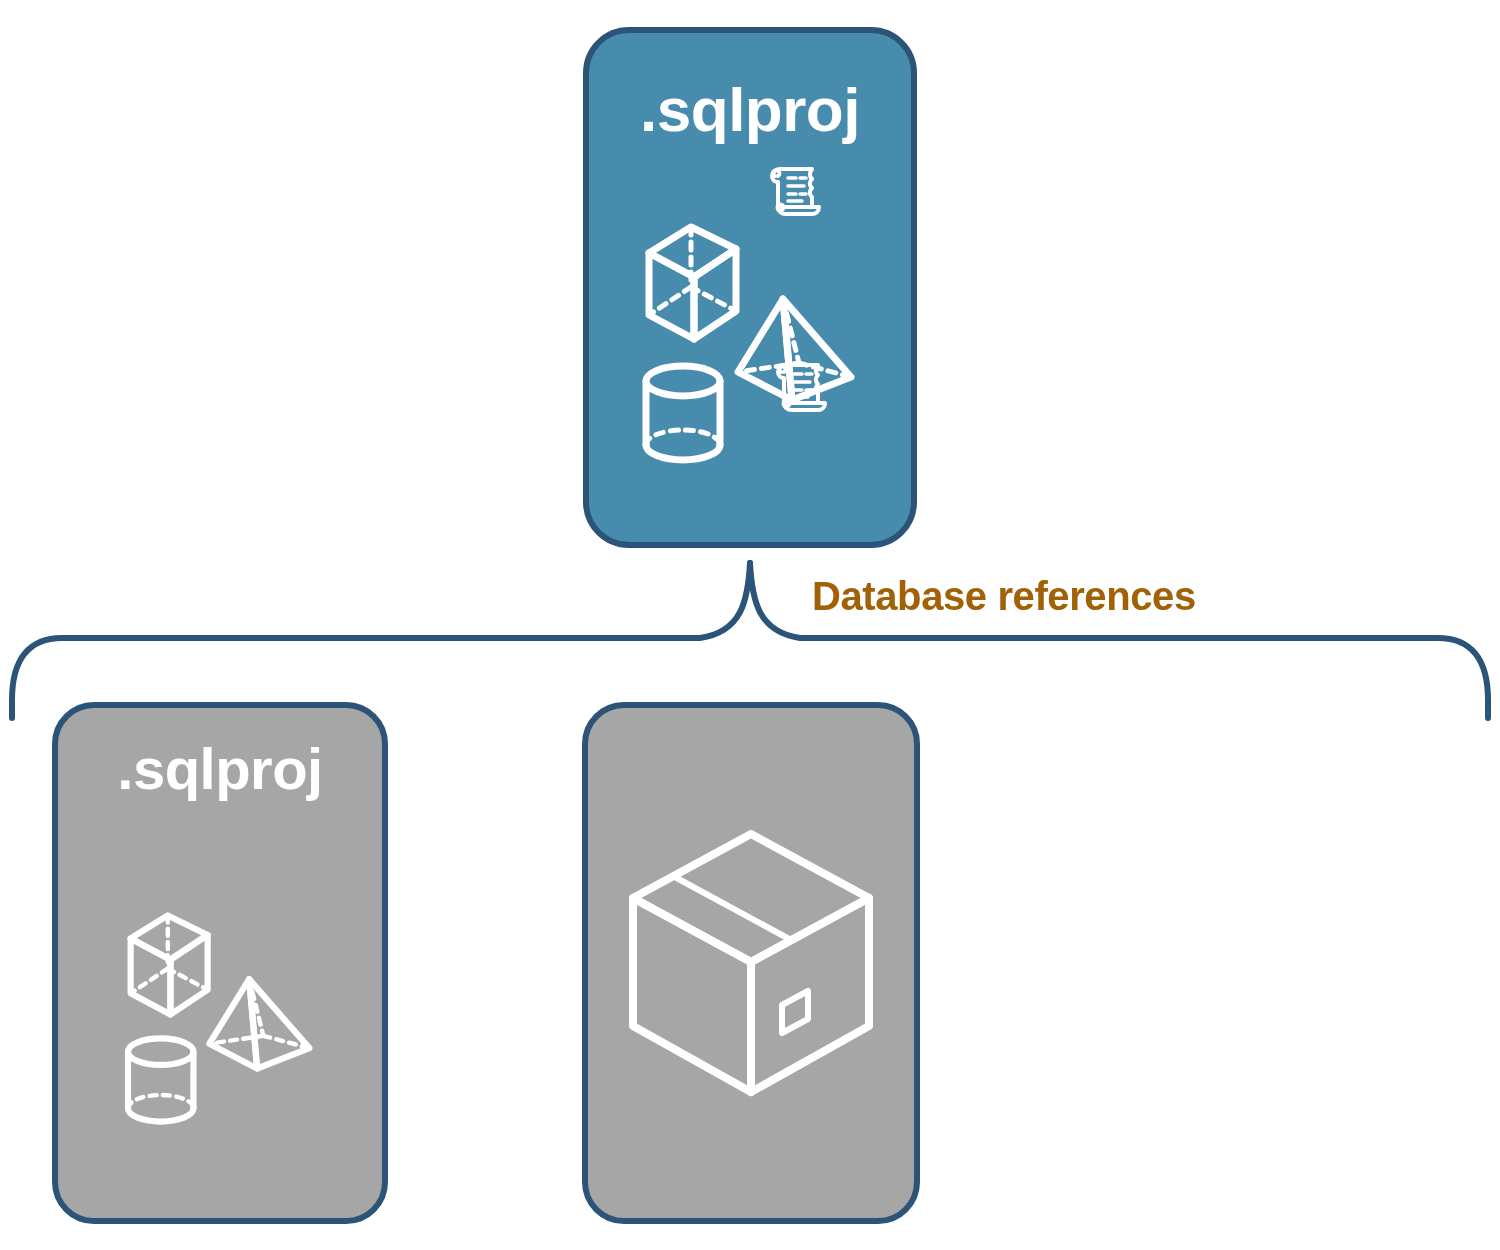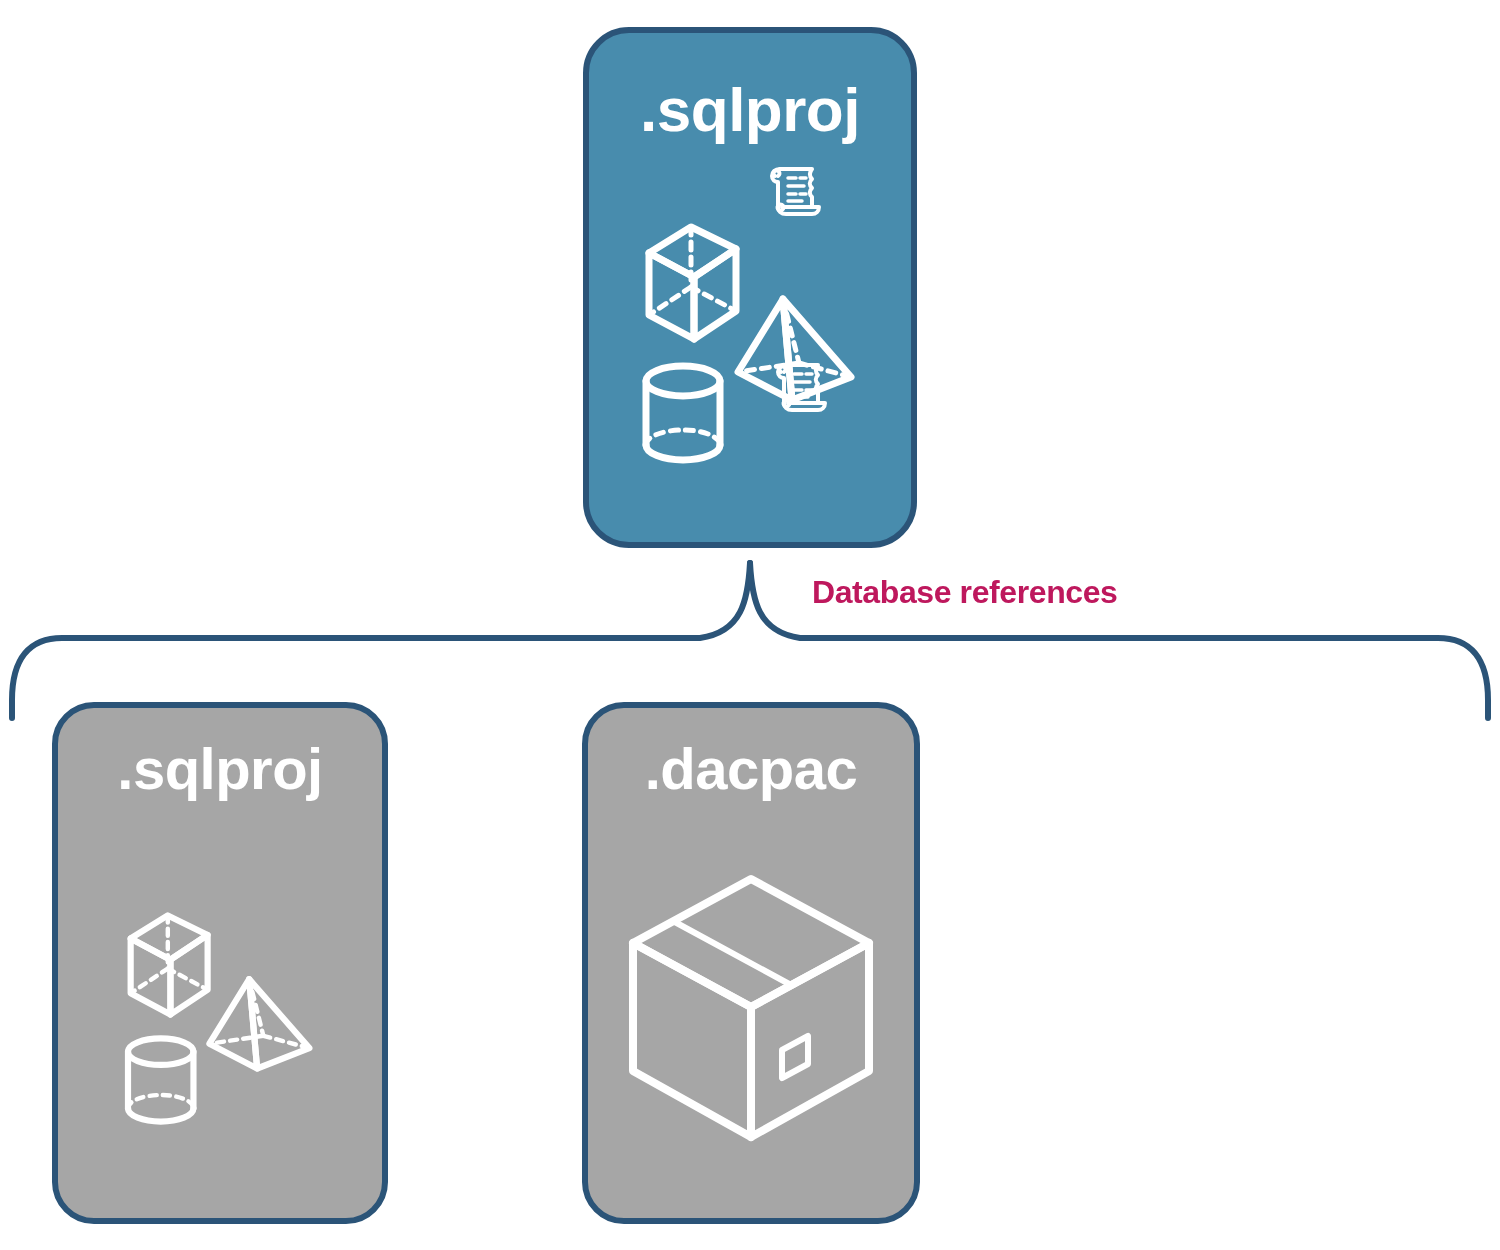--- a/index.html
+++ b/index.html
@@ -76,23 +76,23 @@
     top: 0;
     width: 1500px;
     height: 1250px;
     pointer-events: none;
   }
 
   .brace-label {
     position: absolute;
     left: 812px;
     top: 576px;
-    font-size: 32px;
+    font-size: 40px;
     font-weight: bold;
-    color: #be185d;
+    color: #a16207;
     letter-spacing: -0.4px;
     white-space: nowrap;
     line-height: 1;
   }
 </style>
 </head>
 <body>
 
 <div class="stage">
 
@@ -196,21 +196,20 @@
           <path d="M11 176 L11 240"></path>
           <path d="M85 176 L85 240"></path>
           <path d="M11 240 A37 15 0 0 0 85 240"></path>
           <path d="M11 240 A37 15 0 0 1 85 240" stroke-dasharray="8 7" stroke-width="5"></path>
         </g>
       </svg>
     </div>
   </div>
 
   <div class="card card-gray card-ref-2">
-    <div class="card-title">.dacpac</div>
     <div class="icon-area">
       <svg width="252" height="275" viewBox="0 0 252 275" fill="none" stroke="#ffffff" stroke-width="8" stroke-linecap="round" stroke-linejoin="round">
 
         <path d="M126 8 L244 72 L126 136 L8 72 Z"></path>
 
         <path d="M8 72 L8 200 L126 266 L126 136 Z"></path>
 
         <path d="M126 136 L244 72 L244 200 L126 266 Z"></path>
 
         <path d="M48 50 L166 114" stroke-width="6"></path>

